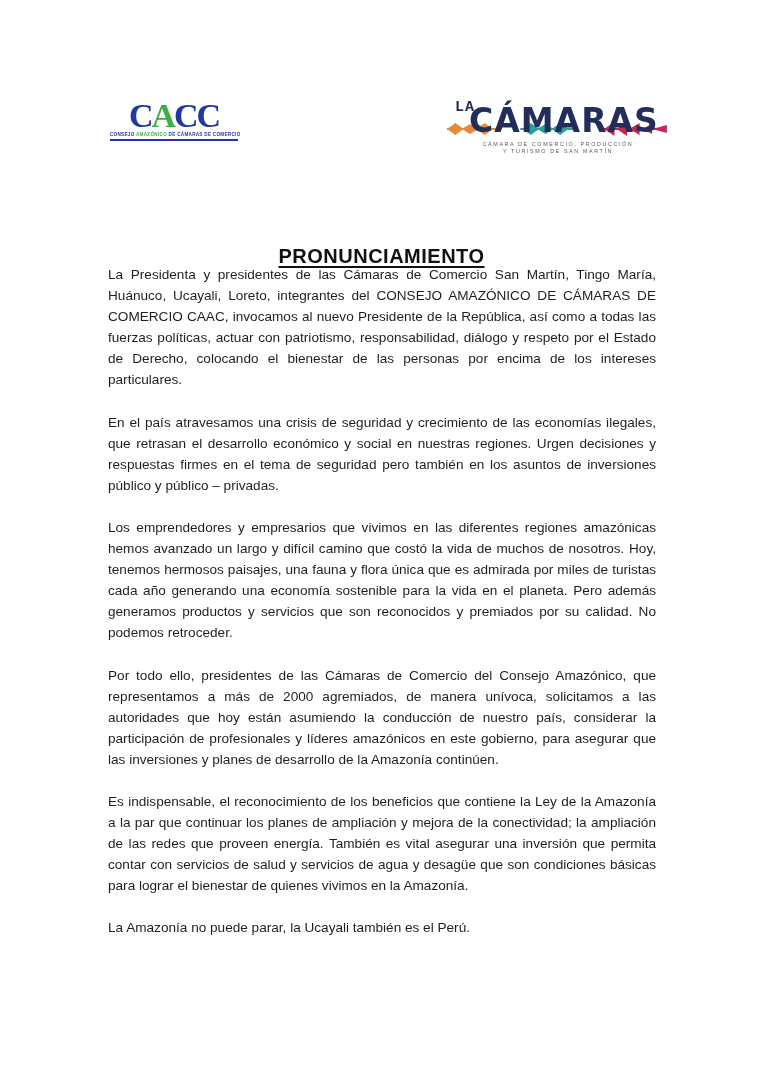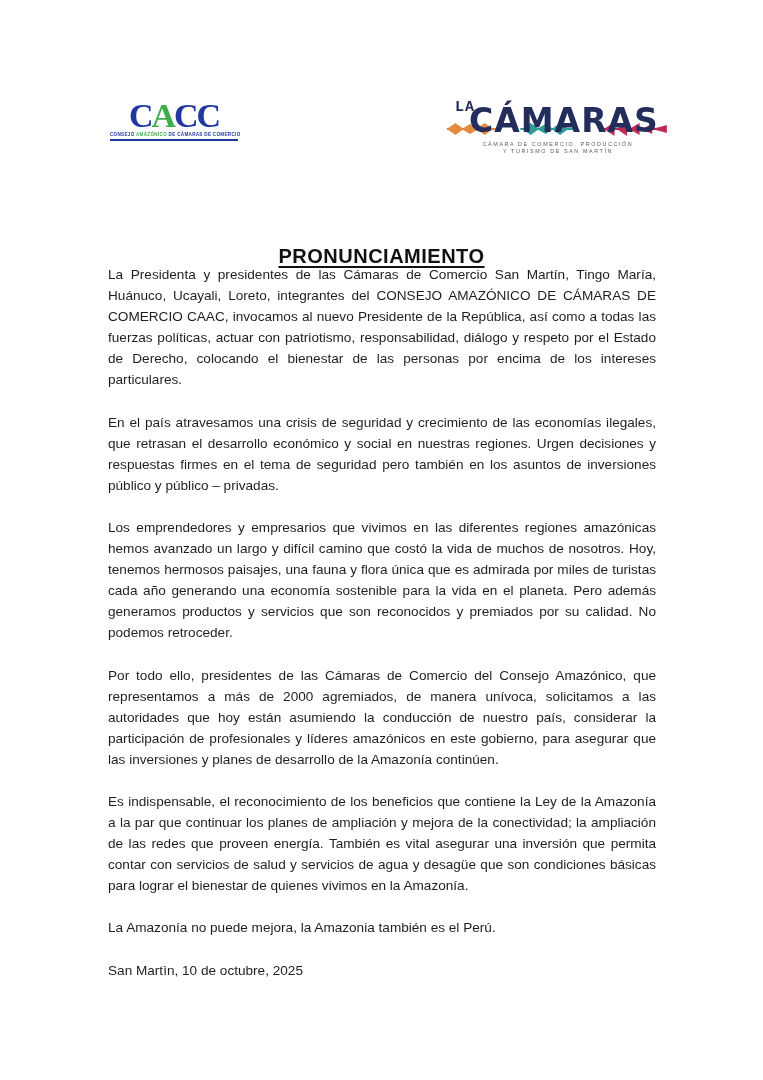--- a/index.html
+++ b/index.html
@@ -202,17 +202,16 @@
   <div class="doc-title">
     <span>PRONUNCIAMIENTO</span>
   </div>
 
   <div class="doc-body">
     <p>La Presidenta y presidentes de las Cámaras de Comercio San Martín, Tingo María, Huánuco, Ucayali,  Loreto, integrantes del CONSEJO AMAZÓNICO DE CÁMARAS DE COMERCIO CAAC, invocamos al nuevo Presidente de la República, así como a todas las fuerzas políticas, actuar con patriotismo, responsabilidad, diálogo y respeto por el Estado de Derecho, colocando el bienestar de las personas por encima de los intereses particulares.</p>
     <p>En el  país atravesamos una crisis de seguridad y crecimiento de las economías ilegales, que retrasan el desarrollo económico y social en nuestras regiones. Urgen decisiones y respuestas firmes en el tema de seguridad pero también en los asuntos de inversiones público y público – privadas.</p>
     <p>Los emprendedores y empresarios que vivimos en las diferentes regiones amazónicas hemos avanzado un largo y difícil camino que costó la vida de muchos de nosotros. Hoy, tenemos hermosos paisajes, una fauna y flora única que es admirada por miles de turistas cada año generando una economía sostenible para la vida en el planeta. Pero además generamos productos y servicios que son reconocidos  y premiados por su calidad. No podemos retroceder.</p>
     <p>Por todo ello,  presidentes de las Cámaras de Comercio del Consejo Amazónico, que representamos a más de 2000 agremiados,  de manera unívoca, solicitamos a las autoridades que hoy están asumiendo la conducción de nuestro país, considerar la participación de  profesionales y  líderes amazónicos en este gobierno, para asegurar que las inversiones y planes de desarrollo de la Amazonía  continúen.</p>
     <p>Es indispensable,  el reconocimiento de los beneficios que contiene la Ley de la Amazonía a la par que continuar los planes de ampliación y mejora de la conectividad; la ampliación de las redes que proveen energía. También es vital asegurar una inversión que permita  contar con servicios de salud y servicios de agua y desagüe que son condiciones básicas para lograr el bienestar de quienes vivimos en la Amazonía.</p>
-    <p class="no-justify">La Amazonía no puede mejora, la Amazonia también es el Perú.</p>
-    <p class="no-justify">San Martìn, 10 de octubre, 2025</p>
+    <p class="no-justify">La Amazonía no puede parar, la Ucayali también es el Perú.</p>
   </div>
 
 </div>
 
 </body></html>

